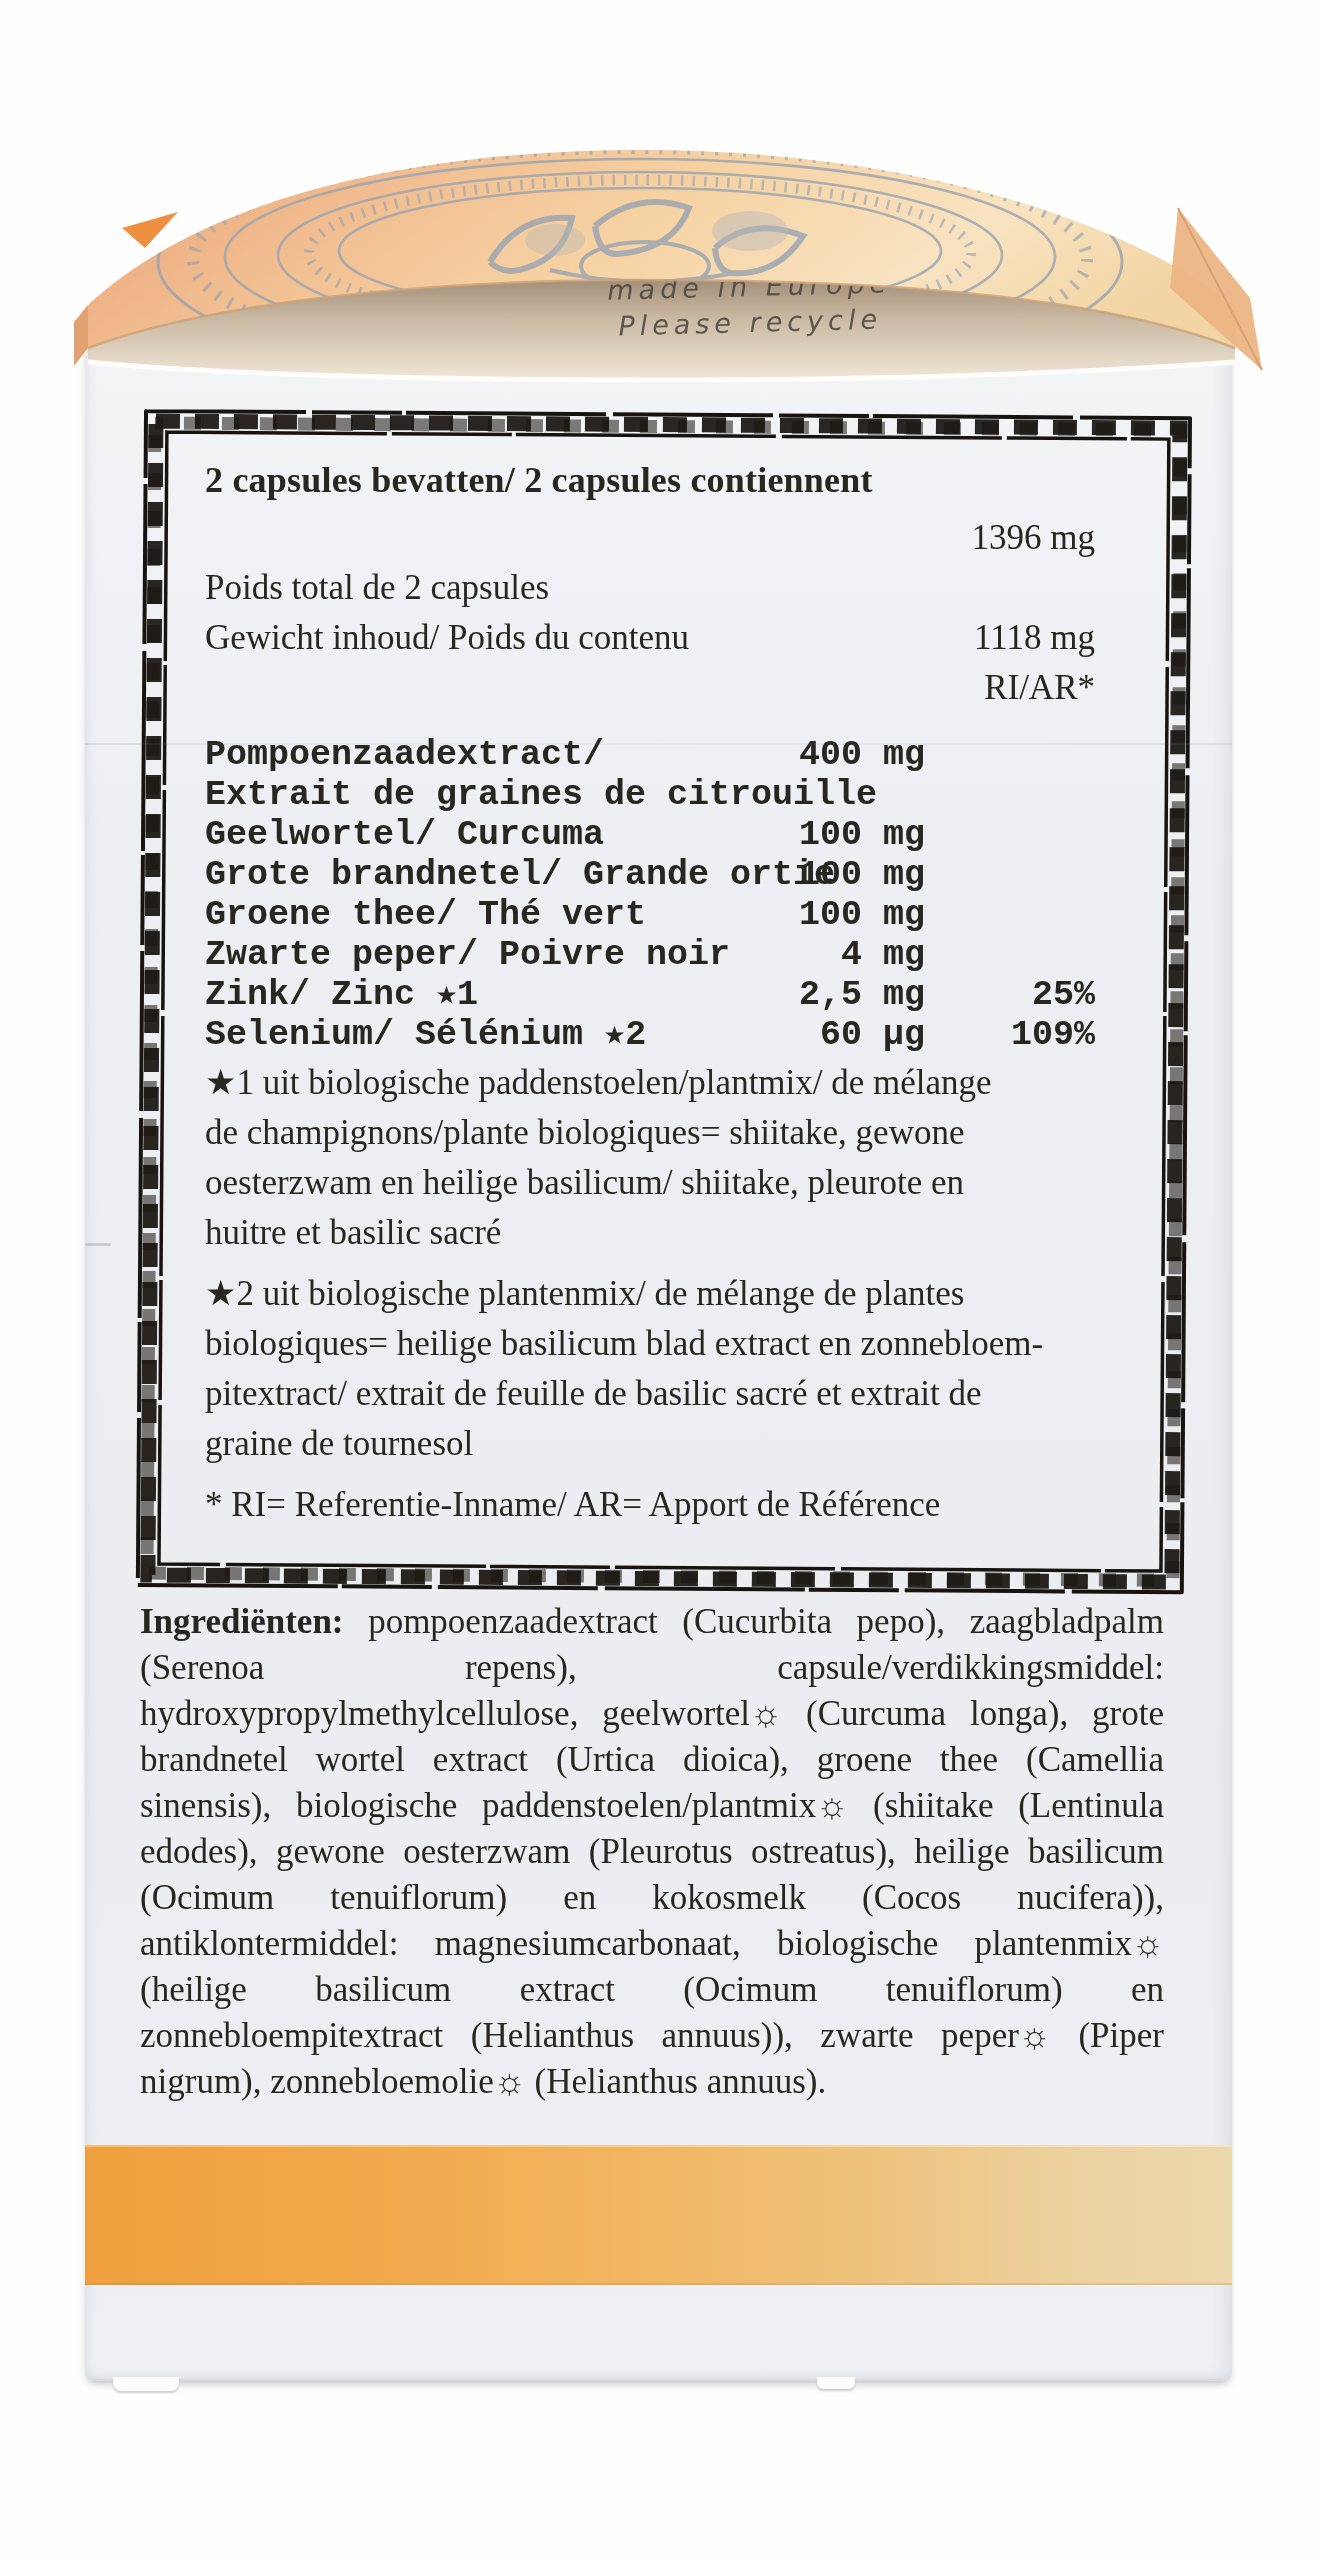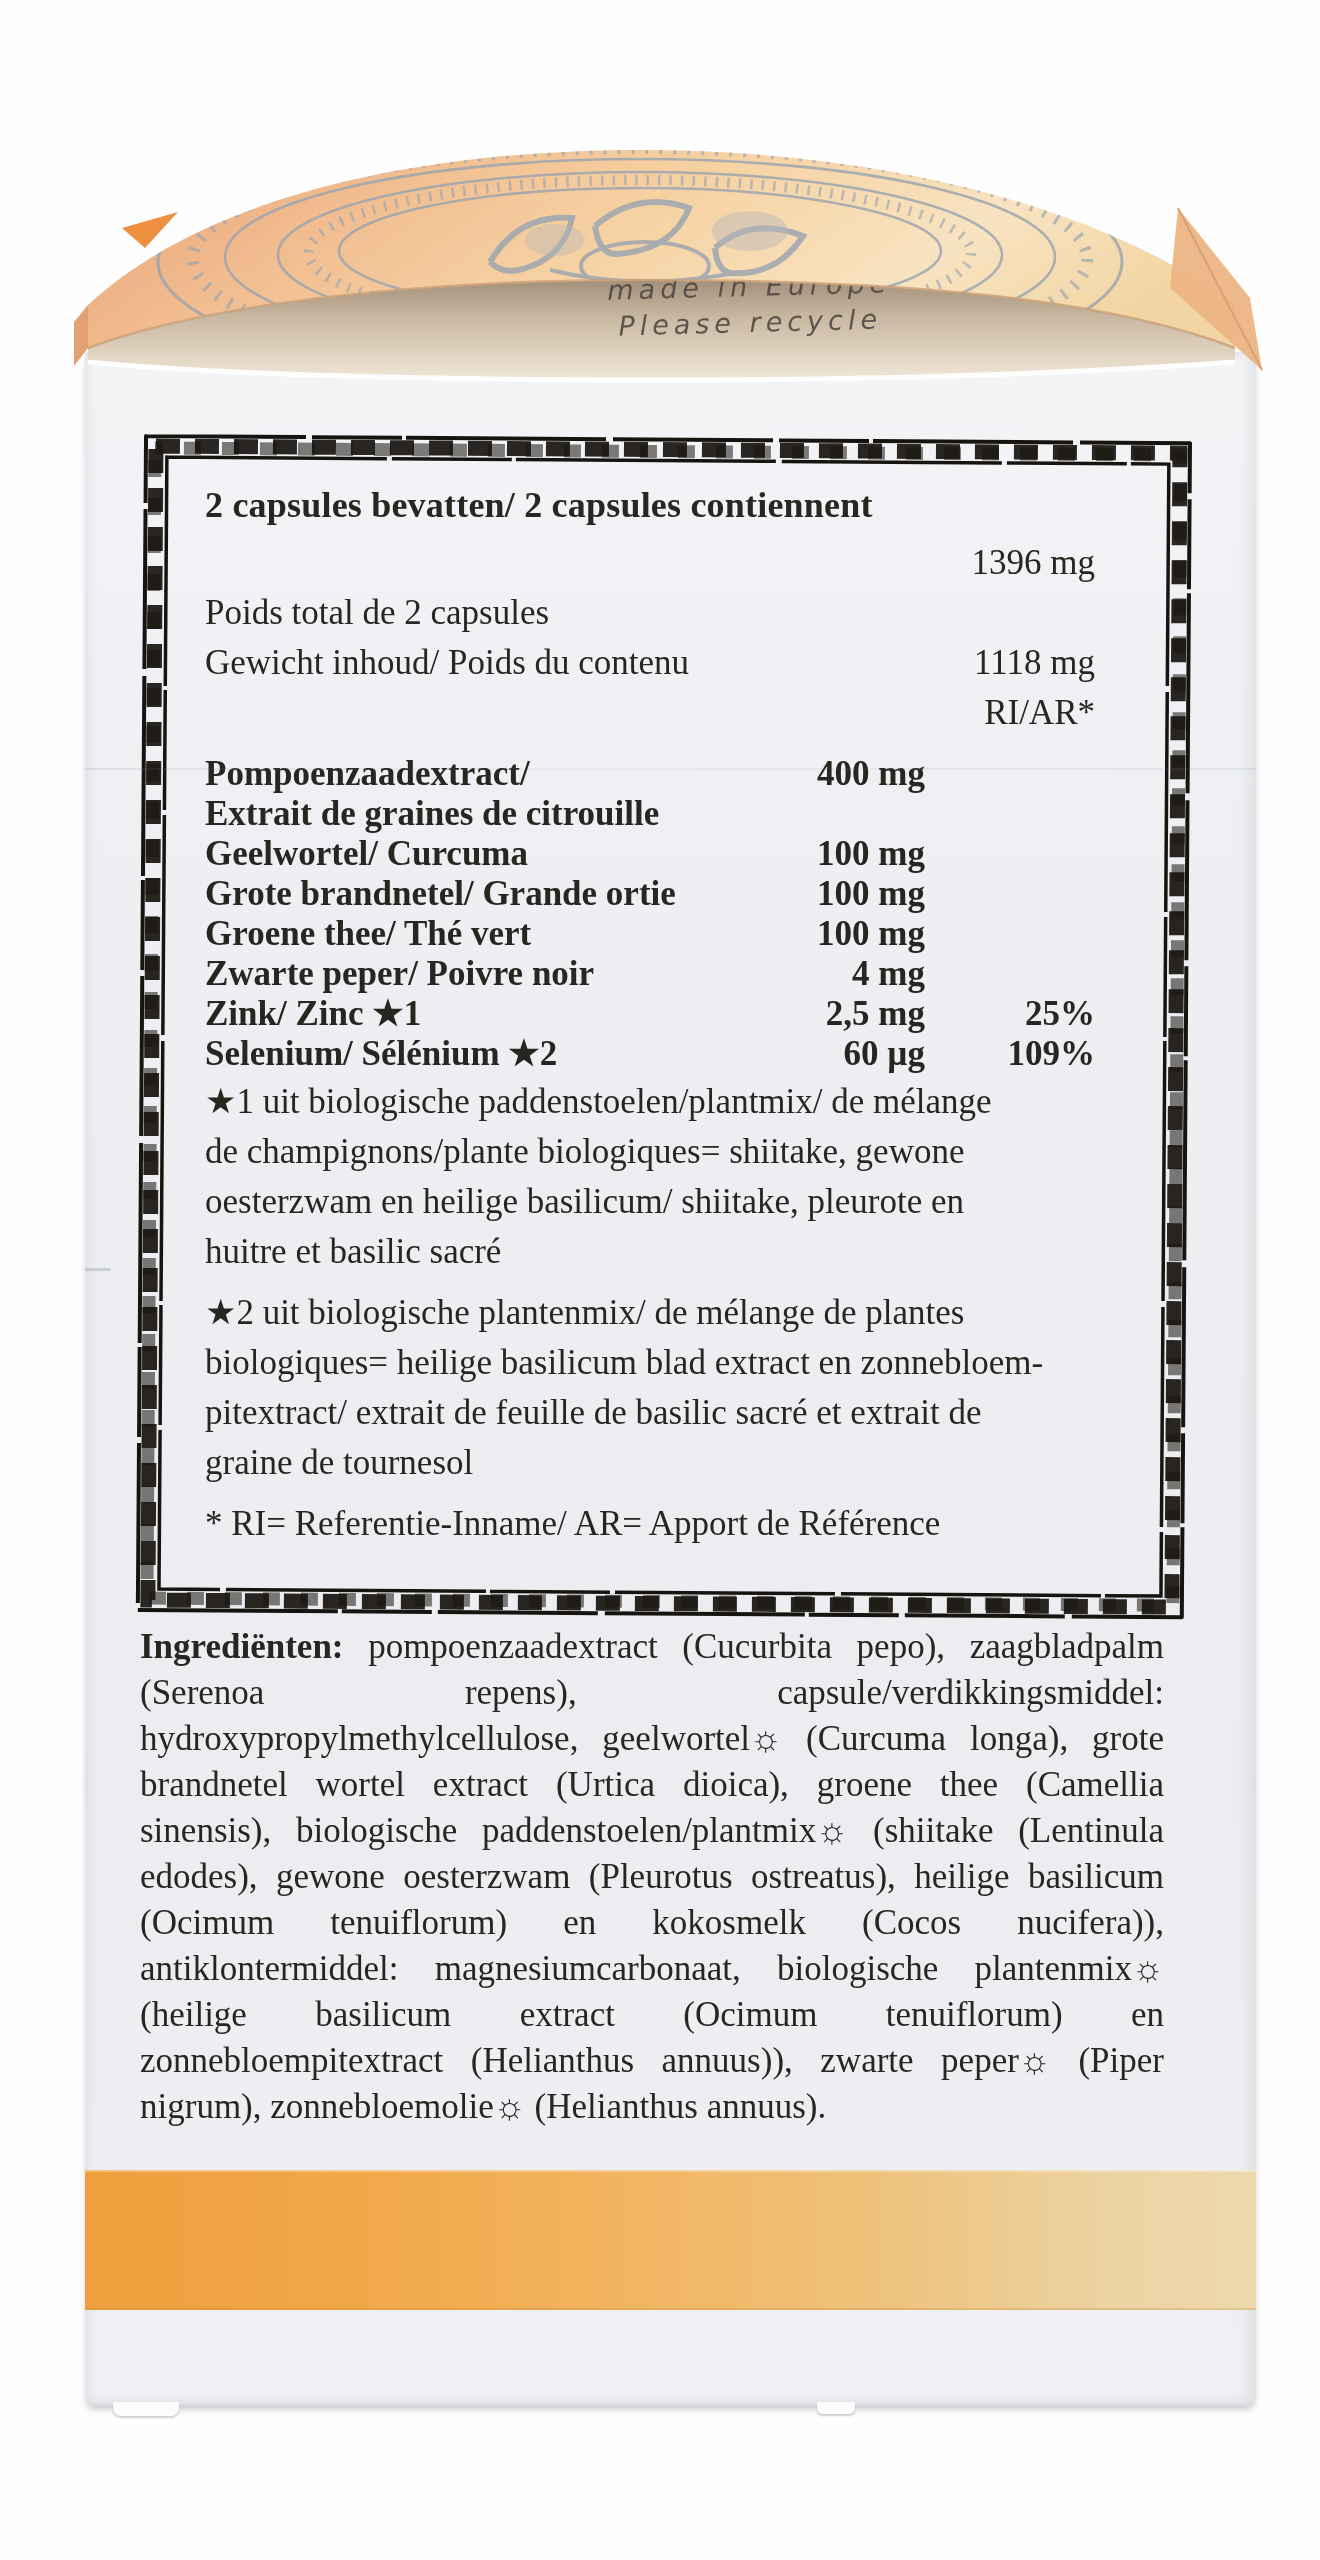--- a/index.html
+++ b/index.html
@@ -1,40 +1,40 @@
 <!DOCTYPE html>
 <html><head>
 <meta charset="utf-8">
 <style>
   html,body{margin:0;padding:0;background:#ffffff;}
   .scene{position:relative;width:1320px;height:2560px;background:#fefefe;overflow:hidden;
          font-family:"Liberation Serif", serif;color:#282620;}
   
-  .face{position:absolute;left:85px;top:352px;width:1147px;height:2052px;
+  .face{position:absolute;left:85px;top:327px;width:1147px;height:2052px;
         background:linear-gradient(180deg,#f3f4f6 0%,#edeff3 25%,#ebedf1 70%,#eef0f3 100%);
         border-radius:2px 2px 8px 8px;
         box-shadow:inset 5px 0 10px rgba(90,95,110,.07), inset -7px 0 14px rgba(90,95,110,.10),
                    0 5px 8px -3px rgba(80,80,95,.40);
-        border-bottom:2px solid #d9dbde;padding-left:24px;}
+        border-bottom:2px solid #d9dbde;}
   .crease{position:absolute;left:0;width:100%;height:2px;
           background:linear-gradient(90deg,rgba(110,120,140,.14),rgba(110,120,140,.05) 30%,rgba(110,120,140,.12));}
   .notch{position:absolute;height:3px;background:rgba(100,108,125,.25);border-radius:2px;}
   .tear{position:absolute;background:#fdfdfd;box-shadow:0 2px 2px rgba(120,120,130,.35);}
   
   .lid-svg{position:absolute;left:50px;top:130px;}
   .recess-line{font-family:"DejaVu Sans", sans-serif;font-style:italic;font-size:27px;
                letter-spacing:5px;fill:#4a443c;opacity:.85;}
   
   .frame-svg{position:absolute;left:55px;top:78px;transform:rotate(.4deg);transform-origin:10px 10px;}
   
   .tbl{position:absolute;left:120px;top:130px;width:890px;font-size:35px;}
   .ttitle{font-weight:bold;font-size:36px;line-height:46px;margin-bottom:10px;letter-spacing:.2px;}
   .hrow{position:relative;height:50px;line-height:50px;}
   .hval{position:absolute;right:0;top:0;}
-  .trows{margin-top:16px;}
+  .trows{margin-top:22px;font-family:Liberation Mono, monospace;}
   .trow{position:relative;height:40px;line-height:40px;font-weight:bold;}
   .tamt{position:absolute;right:170px;top:0;}
   .tri{position:absolute;right:0;top:0;text-align:right;}
   .fn{white-space:pre-line;line-height:50px;margin-top:11px;}
   .fn.first{margin-top:3px;}
   
   .ing{position:absolute;left:55px;top:1272px;width:1024px;font-size:35px;line-height:46px;
        text-align:justify;}
   .ing .lead{font-weight:bold;}
   

